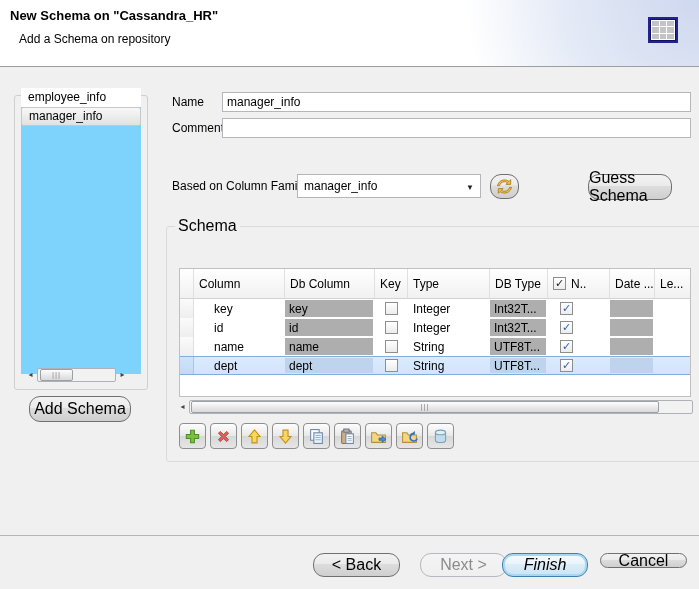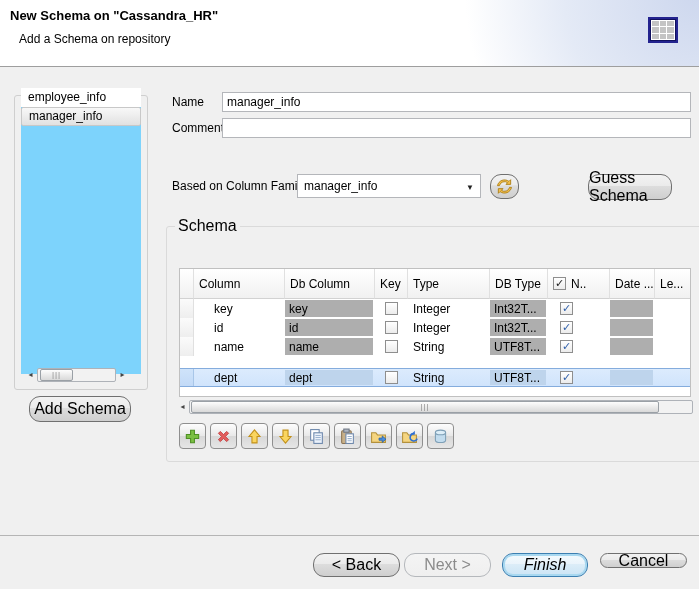--- a/index.html
+++ b/index.html
@@ -30,21 +30,21 @@
   .hscroll{position:absolute;display:flex;align-items:center;height:15px;}
   .hs-arrow{width:13px;text-align:center;font-size:8px;color:#444;line-height:15px;}
   .hs-track{flex:1;height:14px;border:1px solid #aeb2b8;border-radius:2px;background:#f2f2f2;position:relative;}
   .hs-thumb{position:absolute;top:0;bottom:0;background:linear-gradient(#fdfdfd,#d9d9d9);border:1px solid #9aa0a6;border-radius:2px;
     display:flex;align-items:center;justify-content:center;color:#8a8a8a;font-size:8px;letter-spacing:1px;}
 
   
   .btn{position:absolute;border:1px solid #707070;border-radius:11px;font-size:16px;color:#000;
     background:linear-gradient(#f2f2f2 0%,#ebebeb 45%,#dddddd 46%,#cfcfcf 100%);
     display:flex;align-items:center;justify-content:center;cursor:default;}
-  .btn.disabled{border-color:#b5b8bc;color:#8b8b8b;background:linear-gradient(#f4f4f4,#efefef);}
+  .btn.disabled{border-color:#b5b8bc;color:#8b8b8b;background:linear-gradient(#f4f4f4,#efefef);margin-left:16px;}
   .btn.default{border-color:#3c7fb1;box-shadow:inset 0 0 0 2px #a8d8f0;
     background:linear-gradient(#f4fafd 0%,#eaf4fb 45%,#dcedf8 46%,#cbe4f5 100%);font-style:italic;}
 
   
   .flabel{position:absolute;height:20px;line-height:20px;}
   .tinput{position:absolute;height:20px;border:1px solid #b4b6ba;background:#fff;font-size:12px;padding:0 4px;outline:none;}
   .combo{position:absolute;left:297px;top:174px;width:184px;height:24px;border:1px solid #b4b6ba;background:#fff;
     display:flex;align-items:center;padding-left:6px;cursor:default;}
   .combo .arrow{position:absolute;right:6px;top:8px;font-size:8px;color:#222;}
 
@@ -52,21 +52,21 @@
   .stable{position:absolute;left:179px;top:268px;width:512px;height:129px;background:#fff;border:1px solid #c0c0c0;overflow:hidden;}
   .trow{display:grid;grid-template-columns:14px 91px 90px 33px 82px 58px 62px 45px 40px;}
   .th{height:30px;display:flex;align-items:center;padding-left:5px;gap:5px;
     background:linear-gradient(#ffffff,#f1f1f1);border-right:1px solid #e0e0e0;border-bottom:1px solid #d2d2d2;white-space:nowrap;overflow:hidden;}
   .tr{height:19px;}
   .tr .td{position:relative;display:flex;align-items:center;white-space:nowrap;overflow:hidden;}
   .td.rowhead{background:linear-gradient(#fbfbfb,#eeeeee);border-right:1px solid #e0e0e0;}
   .td.colname{padding-left:20px;}
   .td.plain{padding-left:5px;}
   .blk{position:absolute;top:1px;bottom:1px;left:0;right:2px;background:#aeaeae;display:flex;align-items:center;padding-left:4px;}
-  .tr.selected{background:linear-gradient(#dcebfd,#d0e4fc);border-top:1px solid #84acdd;border-bottom:1px solid #84acdd;height:19px;margin-top:12px;}
+  .tr.selected{background:linear-gradient(#dcebfd,#d0e4fc);border-top:1px solid #84acdd;border-bottom:1px solid #84acdd;height:19px;}
   .tr.selected .td.rowhead{background:linear-gradient(#cfe3fa,#c2daf7);border-right-color:#a8c6e8;}
   .tr.selected .blk{background:#bed4ec;}
   .cb{width:13px;height:13px;min-width:13px;border:1px solid #8e8e8e;background:linear-gradient(#fff,#ececec);
     display:inline-flex;align-items:center;justify-content:center;font-size:11px;line-height:1;}
   .cb.checked::after{content:"✓";color:#2f5faa;font-weight:bold;margin-top:-1px;}
   .cb.dark::after{color:#1c1c1c;}
   .td .cb{margin-left:12px;}
   .td.keycol .cb{margin-left:10px;}
 
   

